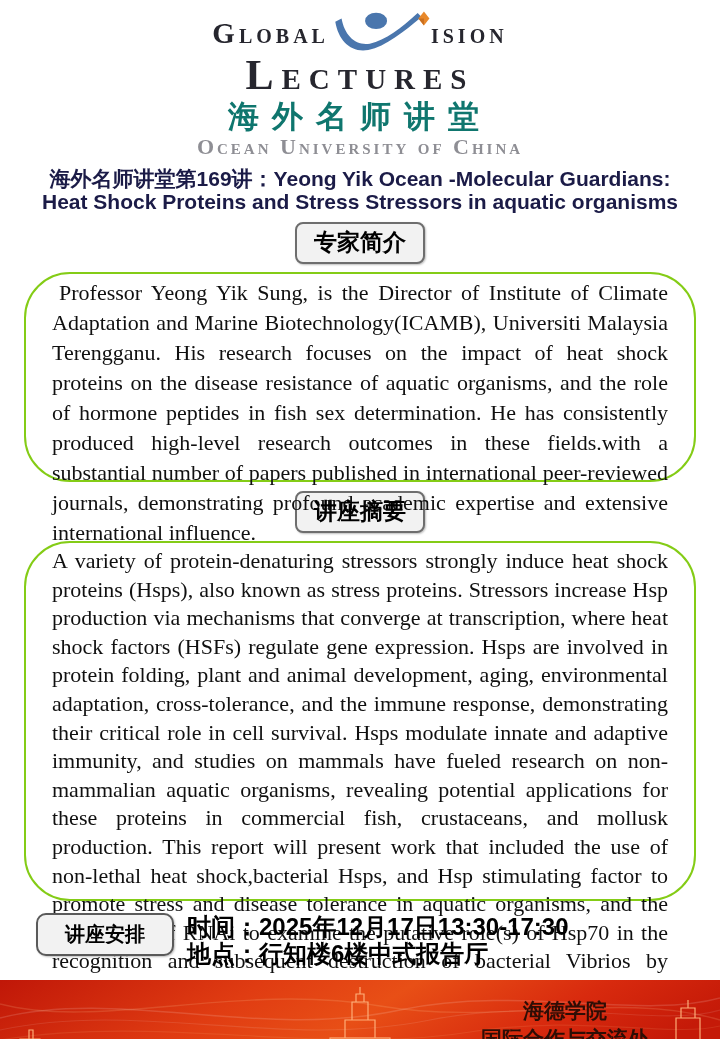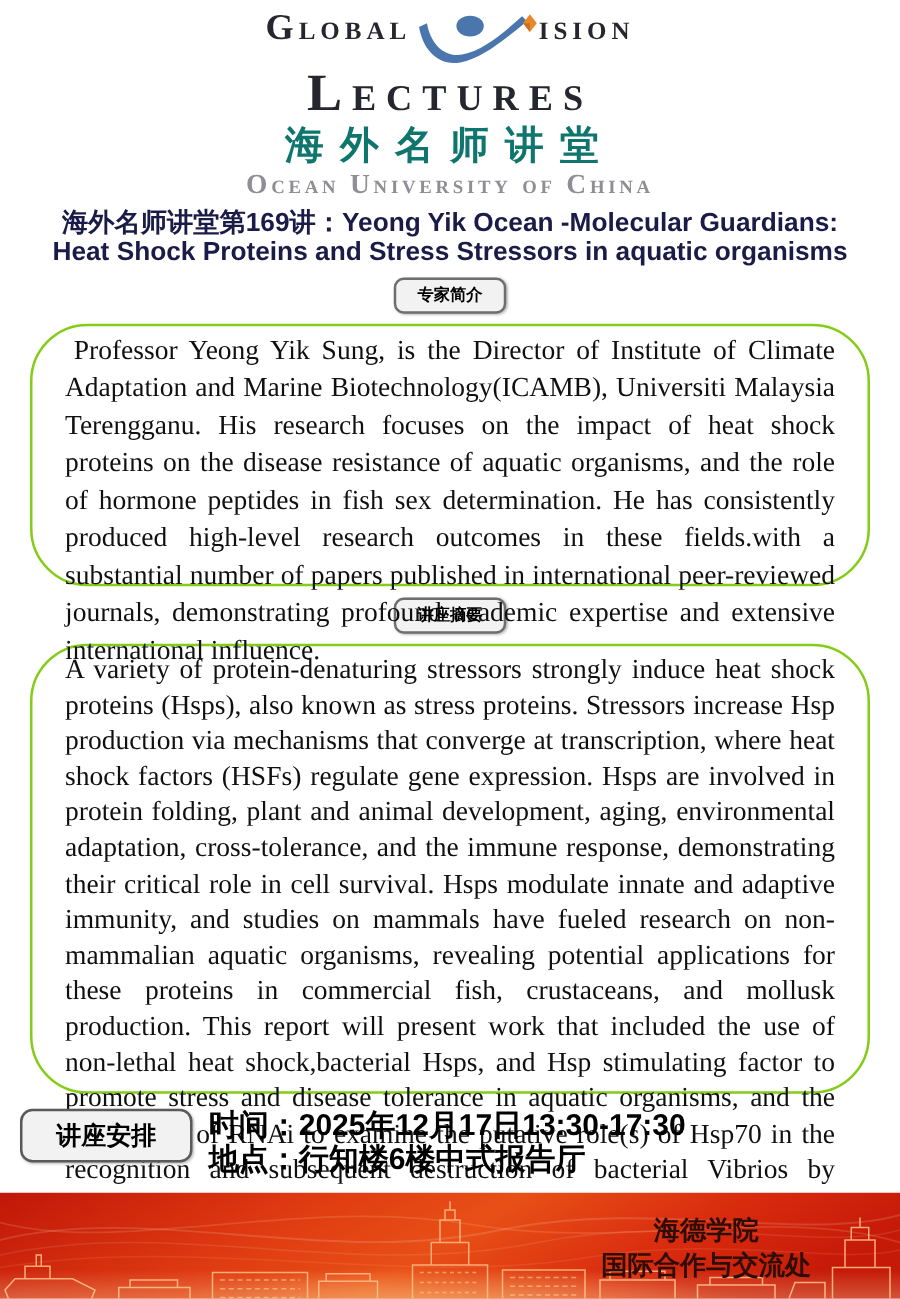--- a/index.html
+++ b/index.html
@@ -3,21 +3,21 @@
 <meta charset="utf-8">
 <style>
   html,body{margin:0;padding:0;background:#ffffff;}
   .poster{
     width:720px;height:1039px;position:relative;overflow:hidden;
     background:#ffffff;font-family:"Liberation Sans",sans-serif;
   }
   
   .logo{ text-align:center; padding-top:8px; }
   .logo-row1{
-    display:flex;justify-content:center;align-items:flex-start;
+    display:flex;justify-content:center;align-items:center;
     font-family:"Liberation Serif",serif;font-variant:small-caps;font-weight:700;
     font-size:29px;letter-spacing:4px;color:#26262e;line-height:1;
   }
   .logo-row1 .word{padding-bottom:2px;}
   .logo-icon{width:102px;height:54px;margin:0 0 -2px 0;}
   .logo-row2{
     font-family:"Liberation Serif",serif;font-variant:small-caps;font-weight:700;
     font-size:42px;letter-spacing:8px;color:#26262e;line-height:0.95;margin-top:-4px;
   }
   .logo-row3{
@@ -30,34 +30,34 @@
   }
   
   .title{
     text-align:center;font-weight:700;font-size:21px;color:#1b1b47;
     line-height:23px;margin-top:7px;
   }
   
   .badge{
     display:block;width:max-content;margin:9px auto 8px;
     background:#f2f2f2;border:2px solid #6e6e6e;border-radius:8px;
-    padding:3px 17px 4px;font-size:13px;font-weight:700;color:#000;
+    padding:3px 17px 4px;font-size:23px;font-weight:700;color:#000;
     box-shadow:1px 1px 2px rgba(0,0,0,0.25);
   }
   
   .box{
     width:672px;margin:0 auto;border:2px solid #84cc16;border-radius:46px;
     padding:4px 26px 10px;box-sizing:border-box;background:#fff;
     font-family:"Liberation Serif",serif;font-size:22px;color:#101010;
     text-align:justify;
   }
   .box.bio{height:210px;line-height:30px;text-indent:7px;}
   .box.abst{height:360px;line-height:28.6px;}
   
-  .schedule{display:flex;align-items:flex-start;gap:13px;padding-left:16px;margin-top:12px;}
+  .schedule{display:flex;align-items:flex-start;gap:13px;padding-left:36px;margin-top:12px;}
   .badge-outline{
     background:#f2f2f2;border:2px solid #5a5a5a;border-radius:10px;
     padding:6px 27px;font-size:20px;font-weight:700;color:#000;
     box-shadow:1px 1px 2px rgba(0,0,0,0.25);
   }
   .schedule-text{font-size:24px;font-weight:700;color:#000;line-height:27px;}
   
   .banner{position:relative;width:720px;height:112px;margin-top:13px;}
   .banner svg{display:block;}
   .banner-text{

